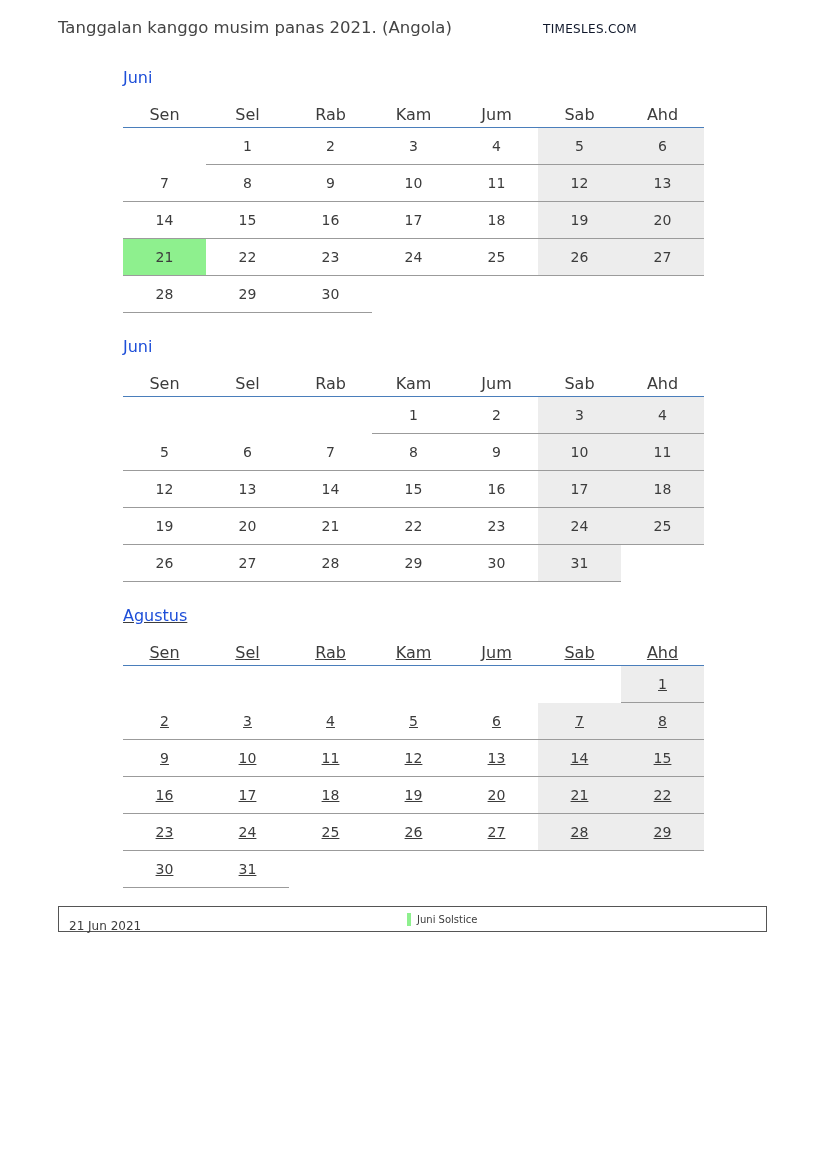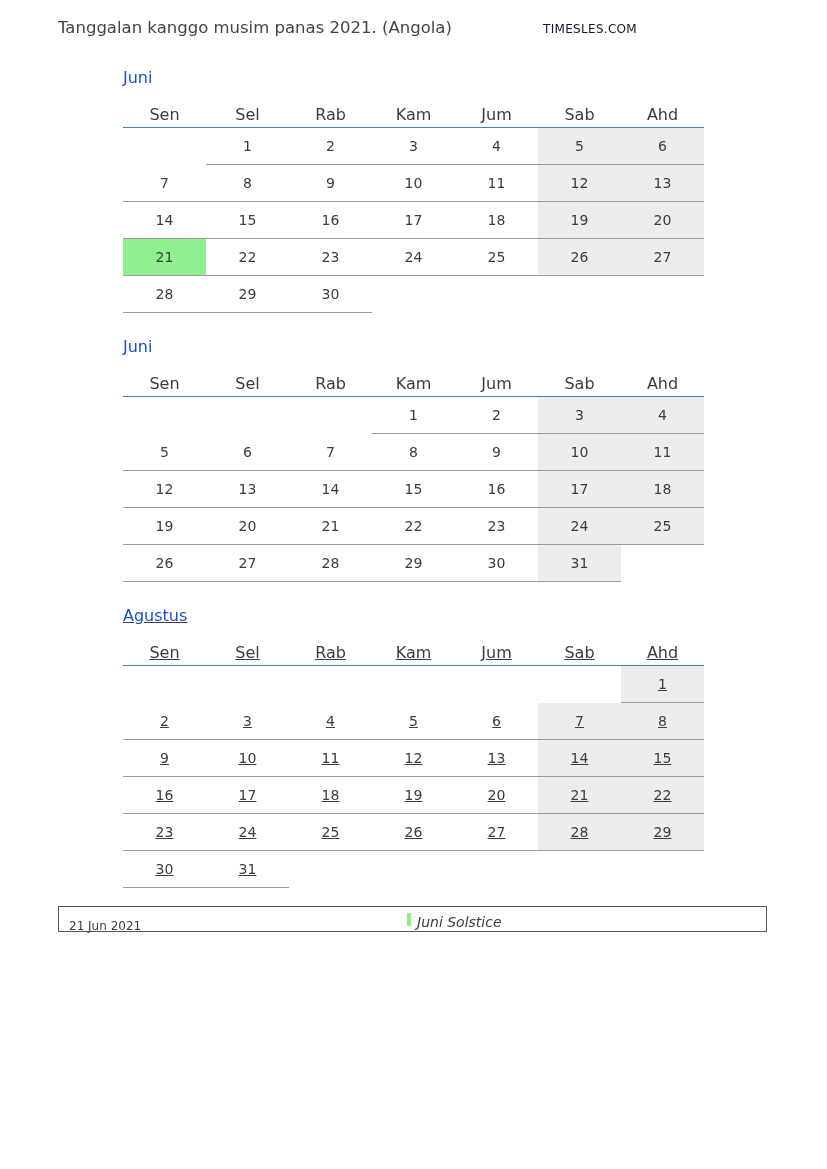--- a/index.html
+++ b/index.html
@@ -122,24 +122,23 @@
     left: 348px;
     top: 6px;
     width: 4px;
     height: 13px;
     background: #8ef08e;
   }
   .legend-label {
     position: absolute;
     left: 358px;
     top: 7px;
-    font-size: 14px;
+    font-size: 10px;
     color: #3c3c3c;
     white-space: nowrap;
-    font-style: italic;
   }
 </style>
 </head>
 <body>
 
 <div class="page">
 
   <div class="header">
     <div class="page-title">Tanggalan kanggo musim panas 2021. (Angola)</div>
     <div class="brand">TIMESLES.COM</div>

